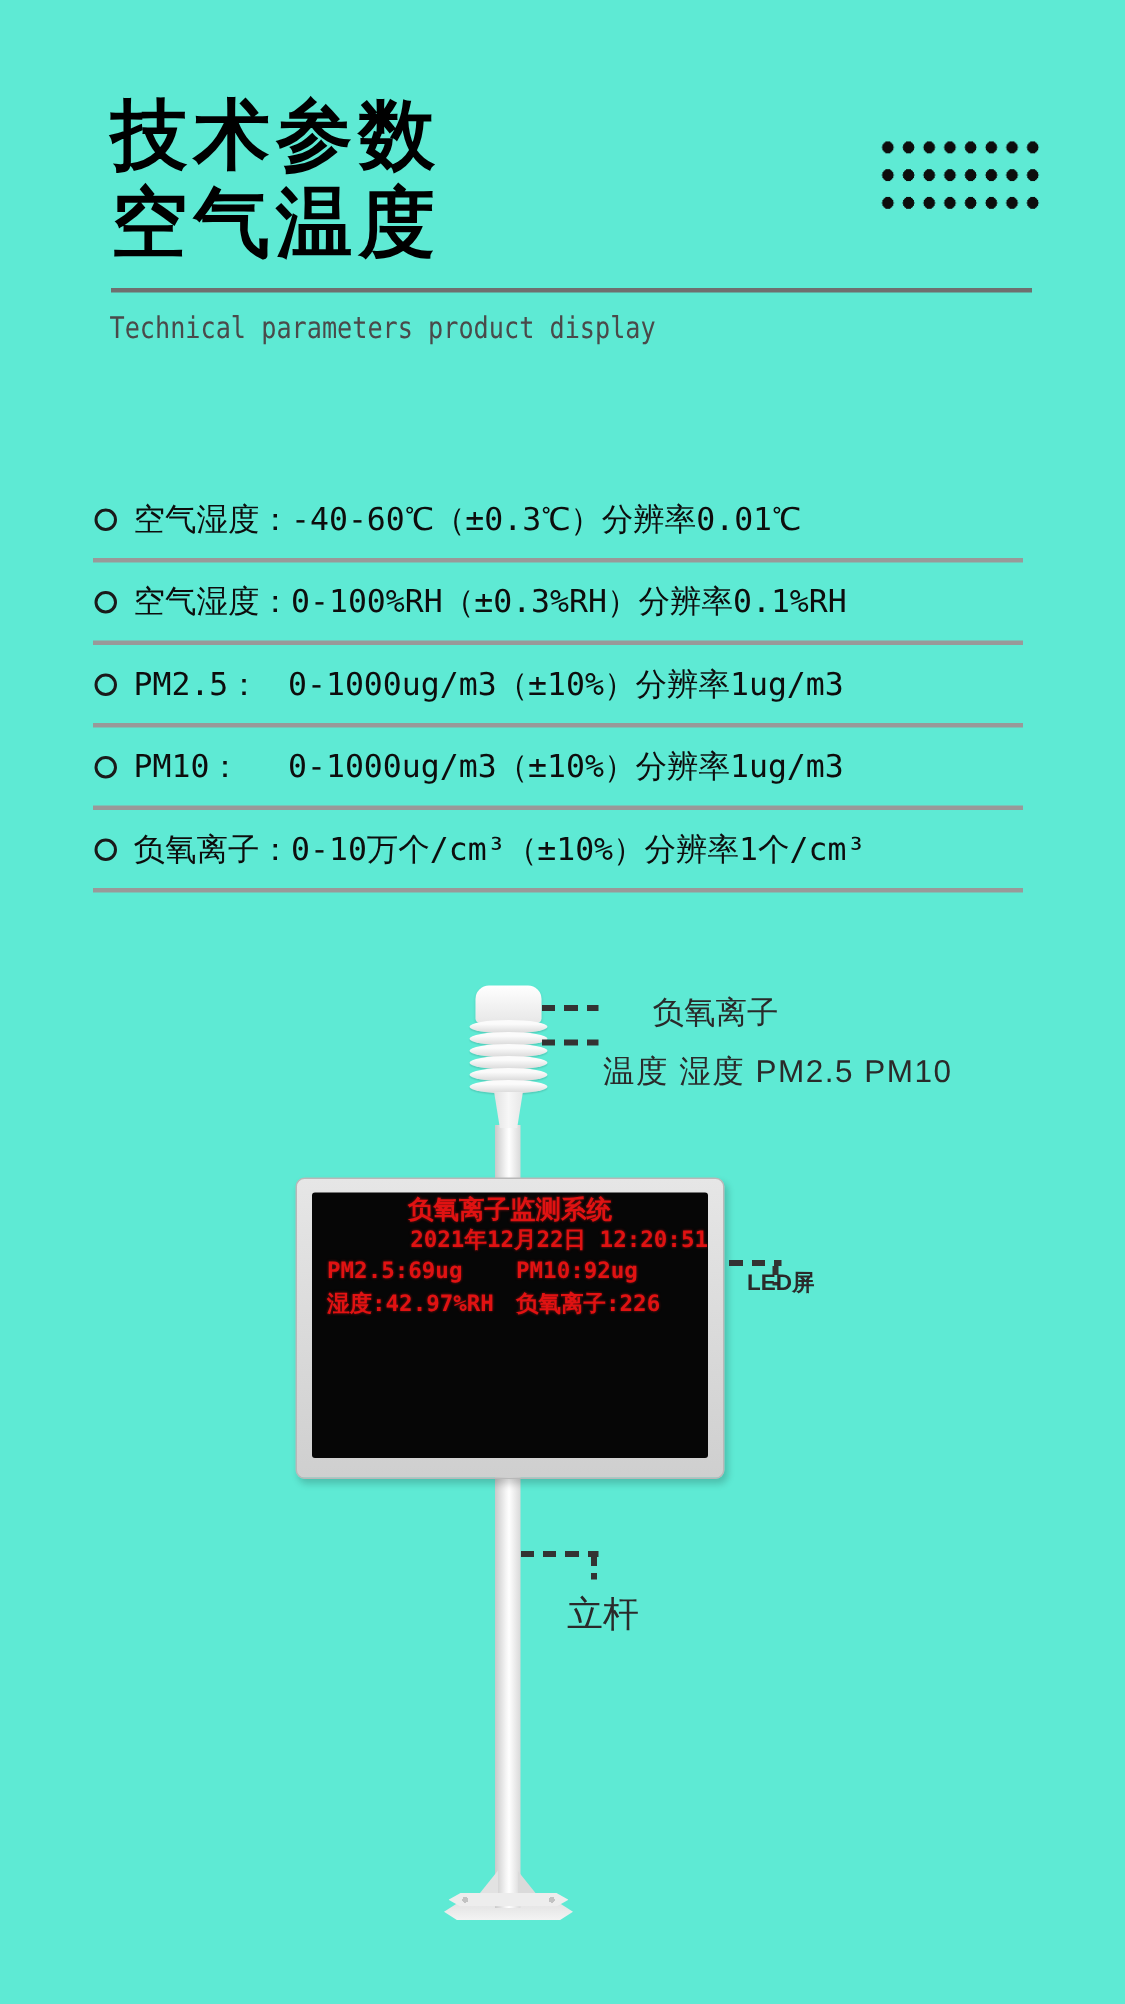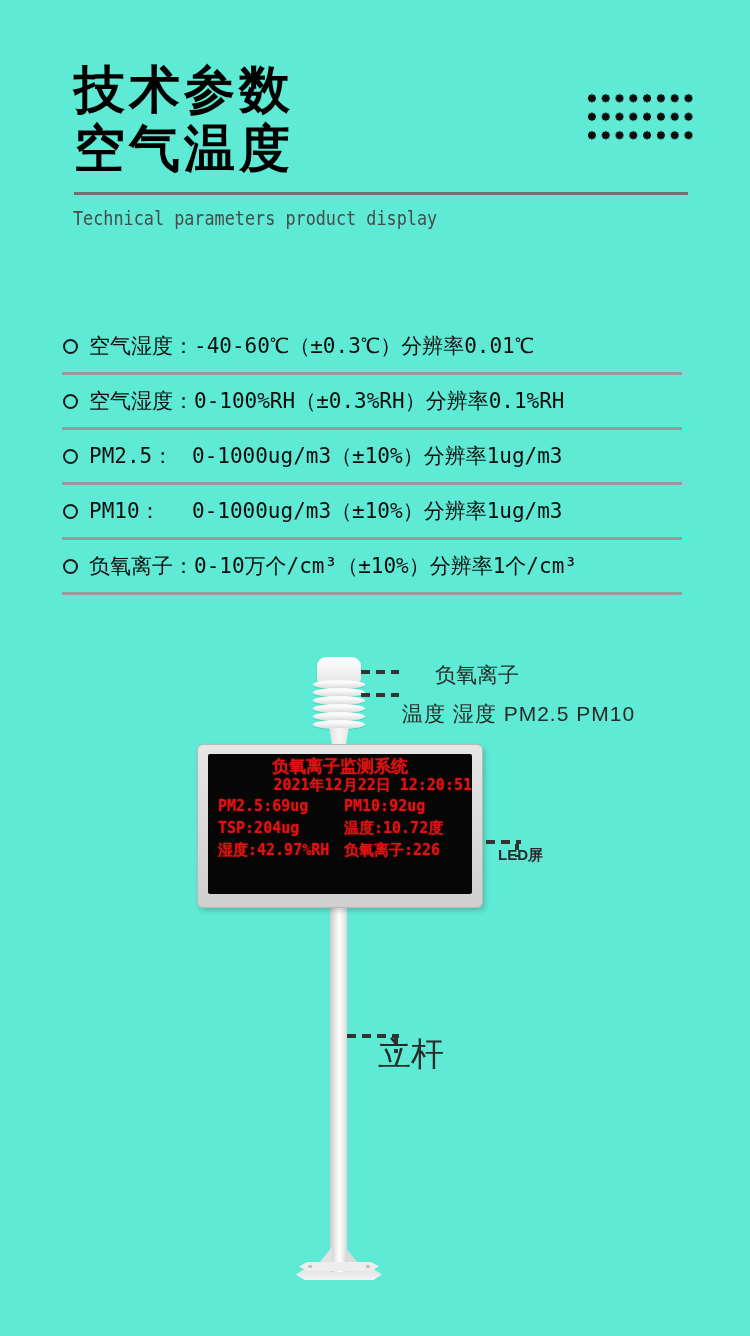--- a/index.html
+++ b/index.html
@@ -41,21 +41,21 @@
   .sensor-cap{position:absolute;left:317px;top:657px;width:44px;height:25px;z-index:2;
         border-radius:9px 9px 3px 3px;background:linear-gradient(180deg,#ffffff,#e7e7e7);
         box-shadow:0 1px 2px rgba(0,0,0,.10);}
   .louver{position:absolute;left:313px;width:52px;height:9px;z-index:2;border-radius:50%;
         background:linear-gradient(180deg,#fbfbfb 30%,#d7d7d7);box-shadow:0 1px 1px rgba(0,0,0,.12);}
   .lv1{top:680px;} .lv2{top:688px;} .lv3{top:696px;} .lv4{top:704px;} .lv5{top:712px;} .lv6{top:720px;}
   .stem{position:absolute;left:327px;top:728px;width:24px;height:24px;z-index:2;
         clip-path:polygon(10% 0,90% 0,74% 100%,26% 100%);
         background:linear-gradient(90deg,#dcdcdc,#f7f7f7 50%,#e2e2e2);}
 
-  .screen-frame{position:absolute;left:197px;top:744px;width:286px;height:164px;z-index:3;
+  .screen-frame{position:absolute;left:197px;top:785px;width:286px;height:201px;z-index:3;
         background:linear-gradient(180deg,#e6e6e6,#cfcfcf);border:1px solid #b8b8b8;
         border-radius:6px;box-shadow:2px 3px 5px rgba(0,0,0,.18);}
   .screen{position:absolute;left:10px;right:10px;top:9px;bottom:13px;overflow:hidden;
         background:var(--led-screen-bg,#060606);border-radius:2px;}
   .screen *{color:var(--led-text,#e01212);font-weight:bold;
         font-family:"DejaVu Sans Mono","Liberation Mono",monospace;
         text-shadow:0 0 2px rgba(255,30,30,.55);white-space:nowrap;}
   .led-title{margin-top:3px;text-align:center;font-size:17px;line-height:18px;}
   .led-date{text-align:right;font-size:15px;line-height:20px;}
   .led-row{display:flex;padding-left:10px;font-size:15px;line-height:22px;}
@@ -82,21 +82,21 @@
         font-family:"Liberation Sans", sans-serif;}
   #dash-sensor-top{left:361px;top:670px;width:38px;}
   #label-sensor-top{left:407px;top:661px;font-size:21px;margin-left:28px;}
   #dash-sensor-bottom{left:361px;top:693px;width:38px;}
   #label-sensor-bottom{left:402px;top:700px;font-size:21px;letter-spacing:1px;}
   #dash-led-h{left:486px;top:840px;width:35px;}
   #dash-led-v{left:515px;top:844px;height:13px;}
   #label-led{left:498px;top:846px;font-size:15px;font-weight:bold;}
   #dash-pole-h{left:347px;top:1034px;width:52px;}
   #dash-pole-v{left:394px;top:1038px;height:15px;}
-  #label-pole{left:378px;top:1032px;font-size:33px;}
+  #label-pole{left:378px;top:1060px;font-size:24px;}
 </style>
 </head>
 <body>
 
 <div class="page">
 
   <h1 class="title">
     <span>技术参数</span>
     <span>空气温度</span>
   </h1>
@@ -145,24 +145,20 @@
 
   <div class="screen-frame">
     <div class="screen">
       <div class="led-title">负氧离子监测系统</div>
       <div class="led-date">2021年12月22日 12:20:51</div>
       <div class="led-row">
         <span class="led-left">PM2.5:69ug</span>
         <span class="led-right">PM10:92ug</span>
       </div>
       <div class="led-row">
-        <span class="led-left">TSP:204ug</span>
-        <span class="led-right">温度:10.72度</span>
-      </div>
-      <div class="led-row">
         <span class="led-left">湿度:42.97%RH</span>
         <span class="led-right">负氧离子:226</span>
       </div>
     </div>
   </div>
 
   <div class="gusset g-left"></div>
   <div class="gusset g-right"></div>
   <div class="base-plate"></div>
   <div class="base-plate-top"></div>

